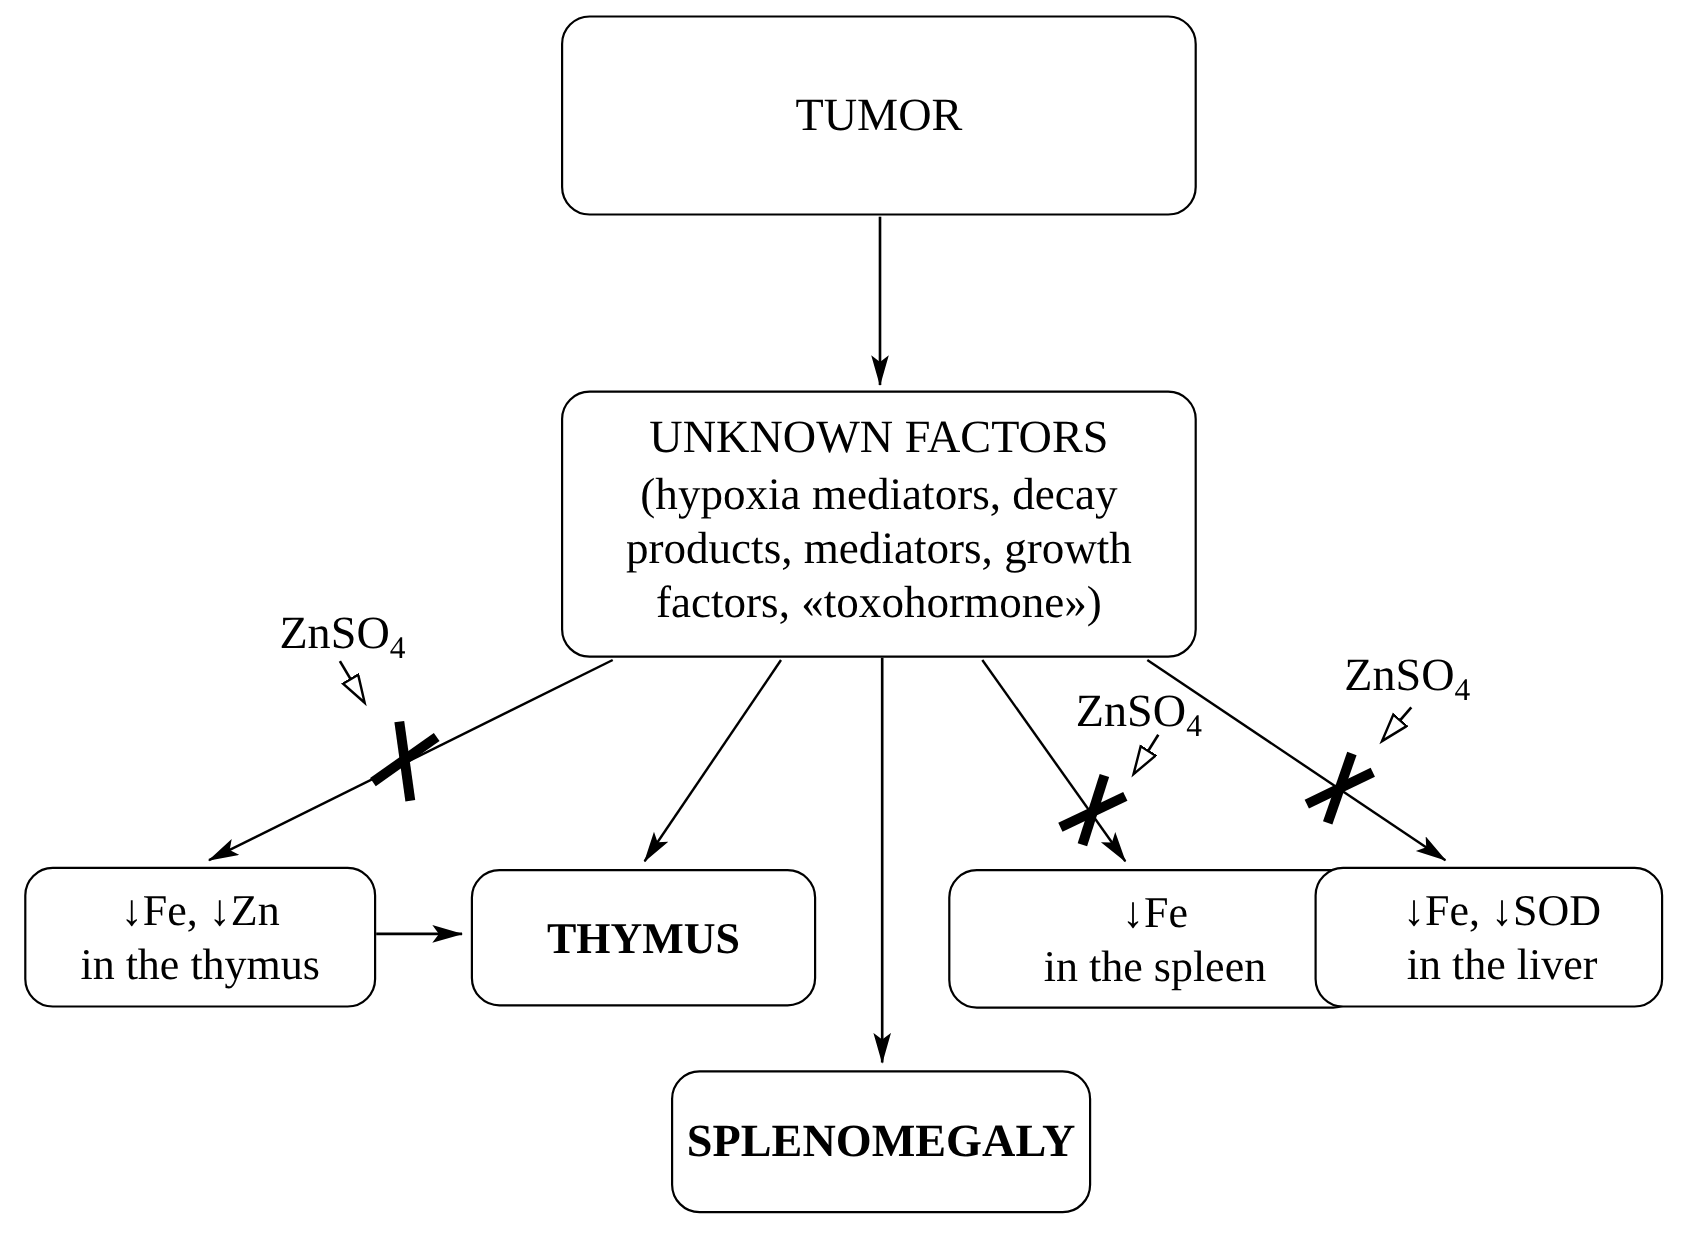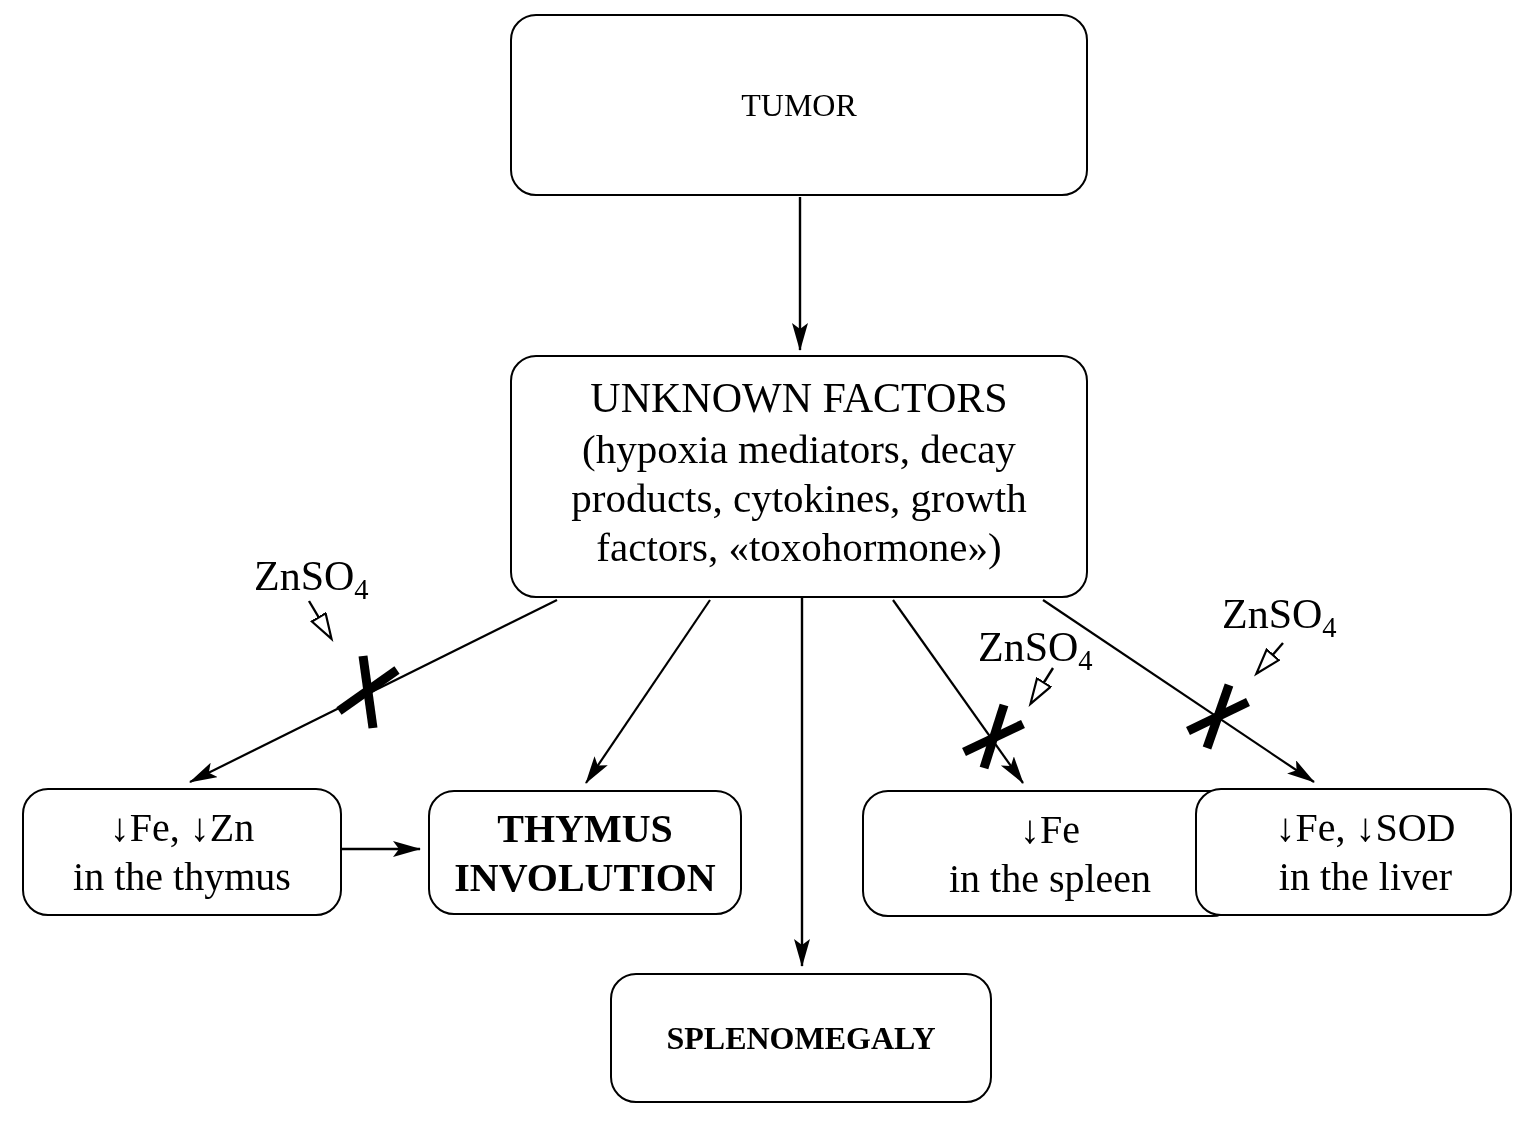--- a/index.html
+++ b/index.html
@@ -22,21 +22,21 @@
     box-sizing: border-box;
     border: 2.5px solid #000;
     border-radius: 26px;
     background: #ffffff;
     display: flex;
     flex-direction: column;
     align-items: center;
     justify-content: center;
     text-align: center;
   }
-  .node .big { font-size: 32px; line-height: 50px; }
+  .node .big { font-size: 42px; line-height: 50px; }
   .node .med { font-size: 40px; line-height: 49px; }
 
   #tumor-box        { left: 510px; top: 14px;  width: 578px; height: 182px; }
   #unknown-box      { left: 510px; top: 355px; width: 578px; height: 243px; justify-content: flex-start; padding-top: 14px; align-items: center; }
   #unknown-box .title { font-size: 42px; line-height: 54px; }
   #unknown-box .sub-line { font-size: 41px; line-height: 49px; }
 
   #thymus-levels-box { left: 22px;   top: 788px; width: 320px; height: 128px; }
   #involution-box    { left: 428px;  top: 790px; width: 314px; height: 125px; font-weight: bold; }
   #spleen-box        { left: 862px;  top: 790px; width: 376px; height: 127px; }
@@ -95,32 +95,31 @@
     <line x1="1283" y1="643" x2="1257" y2="673" stroke="#000" stroke-width="2.4" marker-end="url(#mOpen)"></line>
   </svg>
 
   <div class="node" id="tumor-box">
     <div class="big">TUMOR</div>
   </div>
 
   <div class="node" id="unknown-box">
     <div class="title">UNKNOWN FACTORS</div>
     <div class="sub-line">(hypoxia mediators, decay</div>
-    <div class="sub-line">products, cytokines, growth</div>
+    <div class="sub-line">products, mediators, growth</div>
     <div class="sub-line">factors, «toxohormone»)</div>
   </div>
 
   <div class="node" id="thymus-levels-box">
     <div class="med">↓Fe, ↓Zn</div>
     <div class="med">in the thymus</div>
   </div>
 
   <div class="node" id="involution-box">
     <div class="med">THYMUS</div>
-    <div class="med">INVOLUTION</div>
   </div>
 
   <div class="node" id="spleen-box">
     <div class="med">↓Fe</div>
     <div class="med">in the spleen</div>
   </div>
 
   <div class="node" id="liver-box">
     <div class="med">↓Fe, ↓SOD</div>
     <div class="med">in the liver</div>

